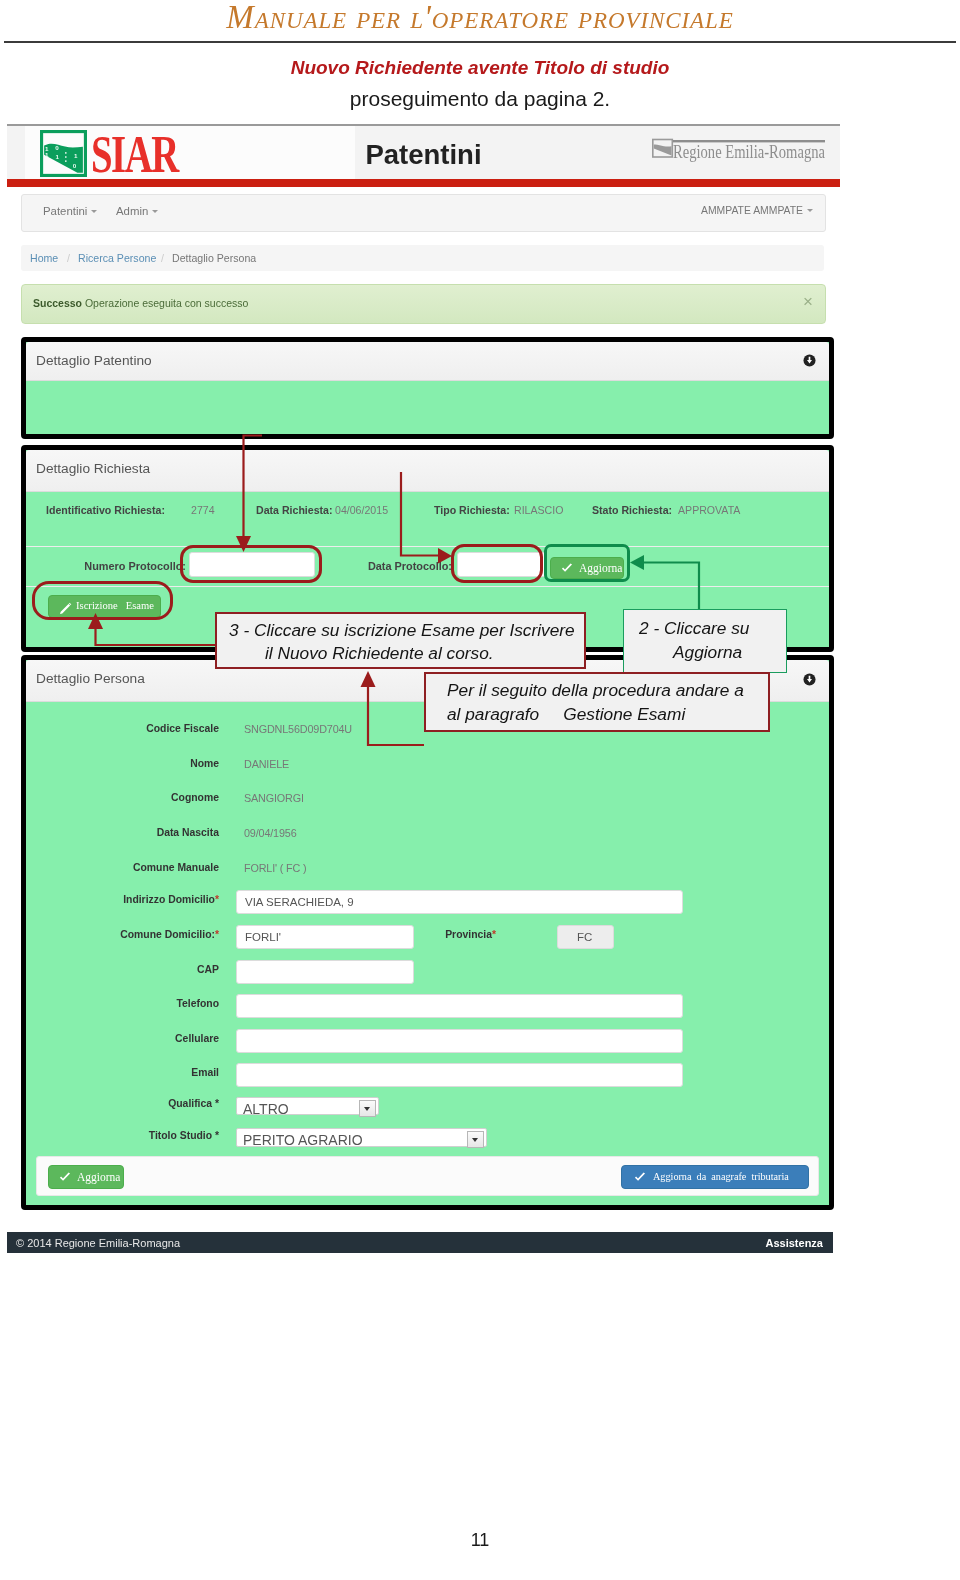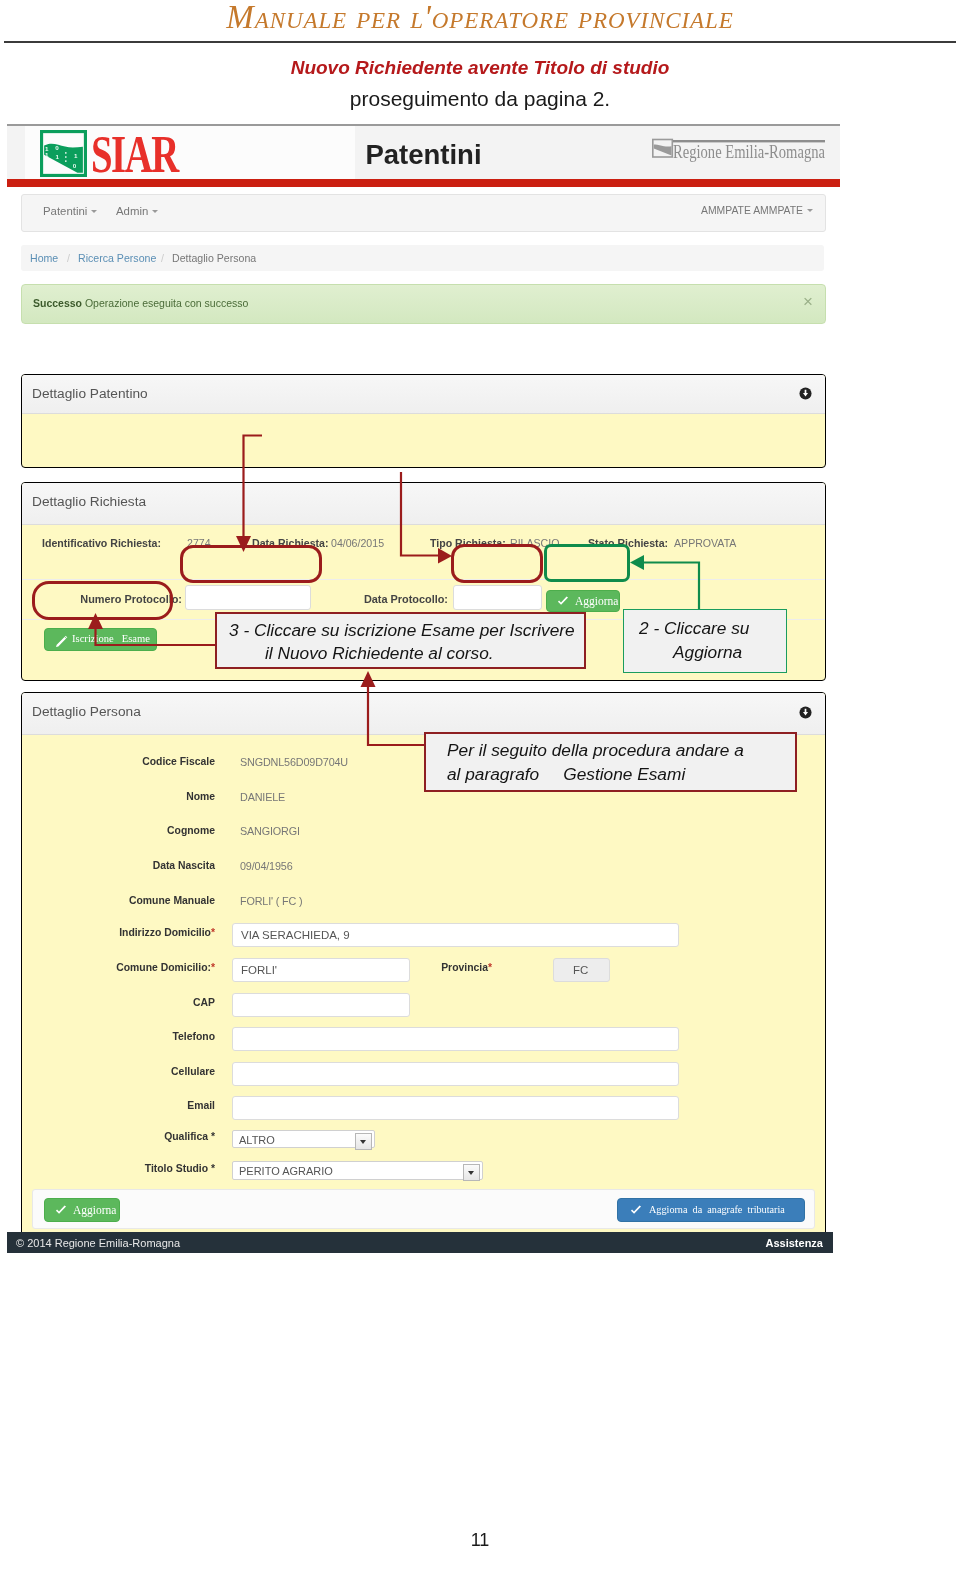--- a/index.html
+++ b/index.html
@@ -52,21 +52,21 @@
   .bc-cur{color:#777;}
 
   
   .alert{position:absolute;left:14px;top:164px;width:803px;height:38px;
     background:linear-gradient(#e0efd0,#d3e8c0);border:1px solid #c6dfae;border-radius:4px;}
   .alert-text{position:absolute;left:11px;top:12px;font-size:10.5px;color:#4a6b38;}
   .alert-text b{font-weight:bold;color:#3c5a2c;}
   .alert-x{position:absolute;right:12px;top:7px;font-size:17px;color:#9ab088;}
 
   
-  .panel{position:absolute;left:14px;background:#fef9c3;border:1px solid #000000;border-radius:4px;margin-top:37px;}
+  .panel{position:absolute;left:14px;background:#86efac;border:5px solid #000000;border-radius:4px;}
   .panel-head{position:relative;height:38px;background:linear-gradient(#f7f7f7,#efefef);
     border-bottom:1px solid #dcdcdc;border-radius:3px 3px 0 0;}
   .panel-title{position:absolute;left:10px;top:11px;font-size:13.7px;color:#555;}
   .panel-icon{position:absolute;right:13px;top:12px;width:13px;height:13px;}
 
   .empty-box{position:absolute;left:10px;top:53px;width:782px;height:28px;
     border:1px solid #e0e0e0;border-radius:3px;}
   .empty-box span{position:absolute;left:11px;top:7px;font-size:11.2px;color:#666;}
   .inf{position:absolute;top:13px;font-size:10.6px;color:#777;}
   .inf b{color:#444;font-weight:bold;}
@@ -81,21 +81,21 @@
   .btn-green{background:#5cb85c;border:1px solid #4cae4c;}
   .btn-blue{background:#3b7eba;border:1px solid #3172a5;}
   .btn .lbl{position:absolute;font-size:12.5px;white-space:nowrap;}
   .btn .ico{position:absolute;font-size:12px;}
 
   
   .p-lab{position:absolute;font-size:10.4px;color:#333;font-weight:bold;text-align:right;}
   .p-val{position:absolute;font-size:10.8px;color:#777;letter-spacing:-0.15px;}
   .req{color:#c0392b;}
   .sel{position:absolute;border:1px solid #d0d0d0;border-radius:2px;background:#fff;
-    box-sizing:border-box;font-size:11px;color:#555;}
+    box-sizing:border-box;font-size:14px;color:#555;}
   .sel span{position:absolute;left:6px;top:3px;}
   .sel .arrow{position:absolute;right:2px;top:2px;width:15px;height:15px;
     background:linear-gradient(#fbfbfb,#e6e6e6);border:1px solid #b7b7b7;}
   .sel .arrow i{position:absolute;left:4px;top:6px;width:0;height:0;
     border-left:3.5px solid transparent;border-right:3.5px solid transparent;border-top:4px solid #333;}
 
   
   .app-footer{position:absolute;left:7px;width:819px;height:21px;background:#25313a;}
   .app-footer .c{position:absolute;left:9px;top:5px;font-size:11px;color:#e8e8e8;
     font-family:"Liberation Sans",sans-serif;}
@@ -151,21 +151,21 @@
   <div class="ann ann-green" style="left:623px;top:609px;width:164px;height:64px">
     <div style="top:8px;text-align:left;padding-left:15px;box-sizing:border-box">2  -  Cliccare su</div>
     <div style="top:32px;text-align:left;padding-left:49px;box-sizing:border-box">Aggiorna</div>
   </div>
 
   <div class="ann ann-red" style="left:215px;top:612px;width:371px;height:57px">
     <div style="top:6px;text-align:left;padding-left:12px;box-sizing:border-box">3 -  Cliccare su iscrizione Esame per Iscrivere</div>
     <div style="top:29px;text-align:left;padding-left:48px;box-sizing:border-box">il Nuovo Richiedente al corso.</div>
   </div>
 
-  <div class="ann ann-red" style="left:424px;top:732px;width:373px;height:60px">
+  <div class="ann ann-red" style="left:424px;top:672px;width:346px;height:60px">
     <div style="top:6px;text-align:left;padding-left:21px;box-sizing:border-box">Per il seguito della procedura andare a</div>
     <div style="top:30px;text-align:left;padding-left:21px;box-sizing:border-box">al paragrafo &nbsp;&nbsp;&nbsp; Gestione Esami</div>
   </div>
 
 </div>
 
 <div class="shot">
 
   <div class="app-header">
     <div class="hdr-logoband"></div>

